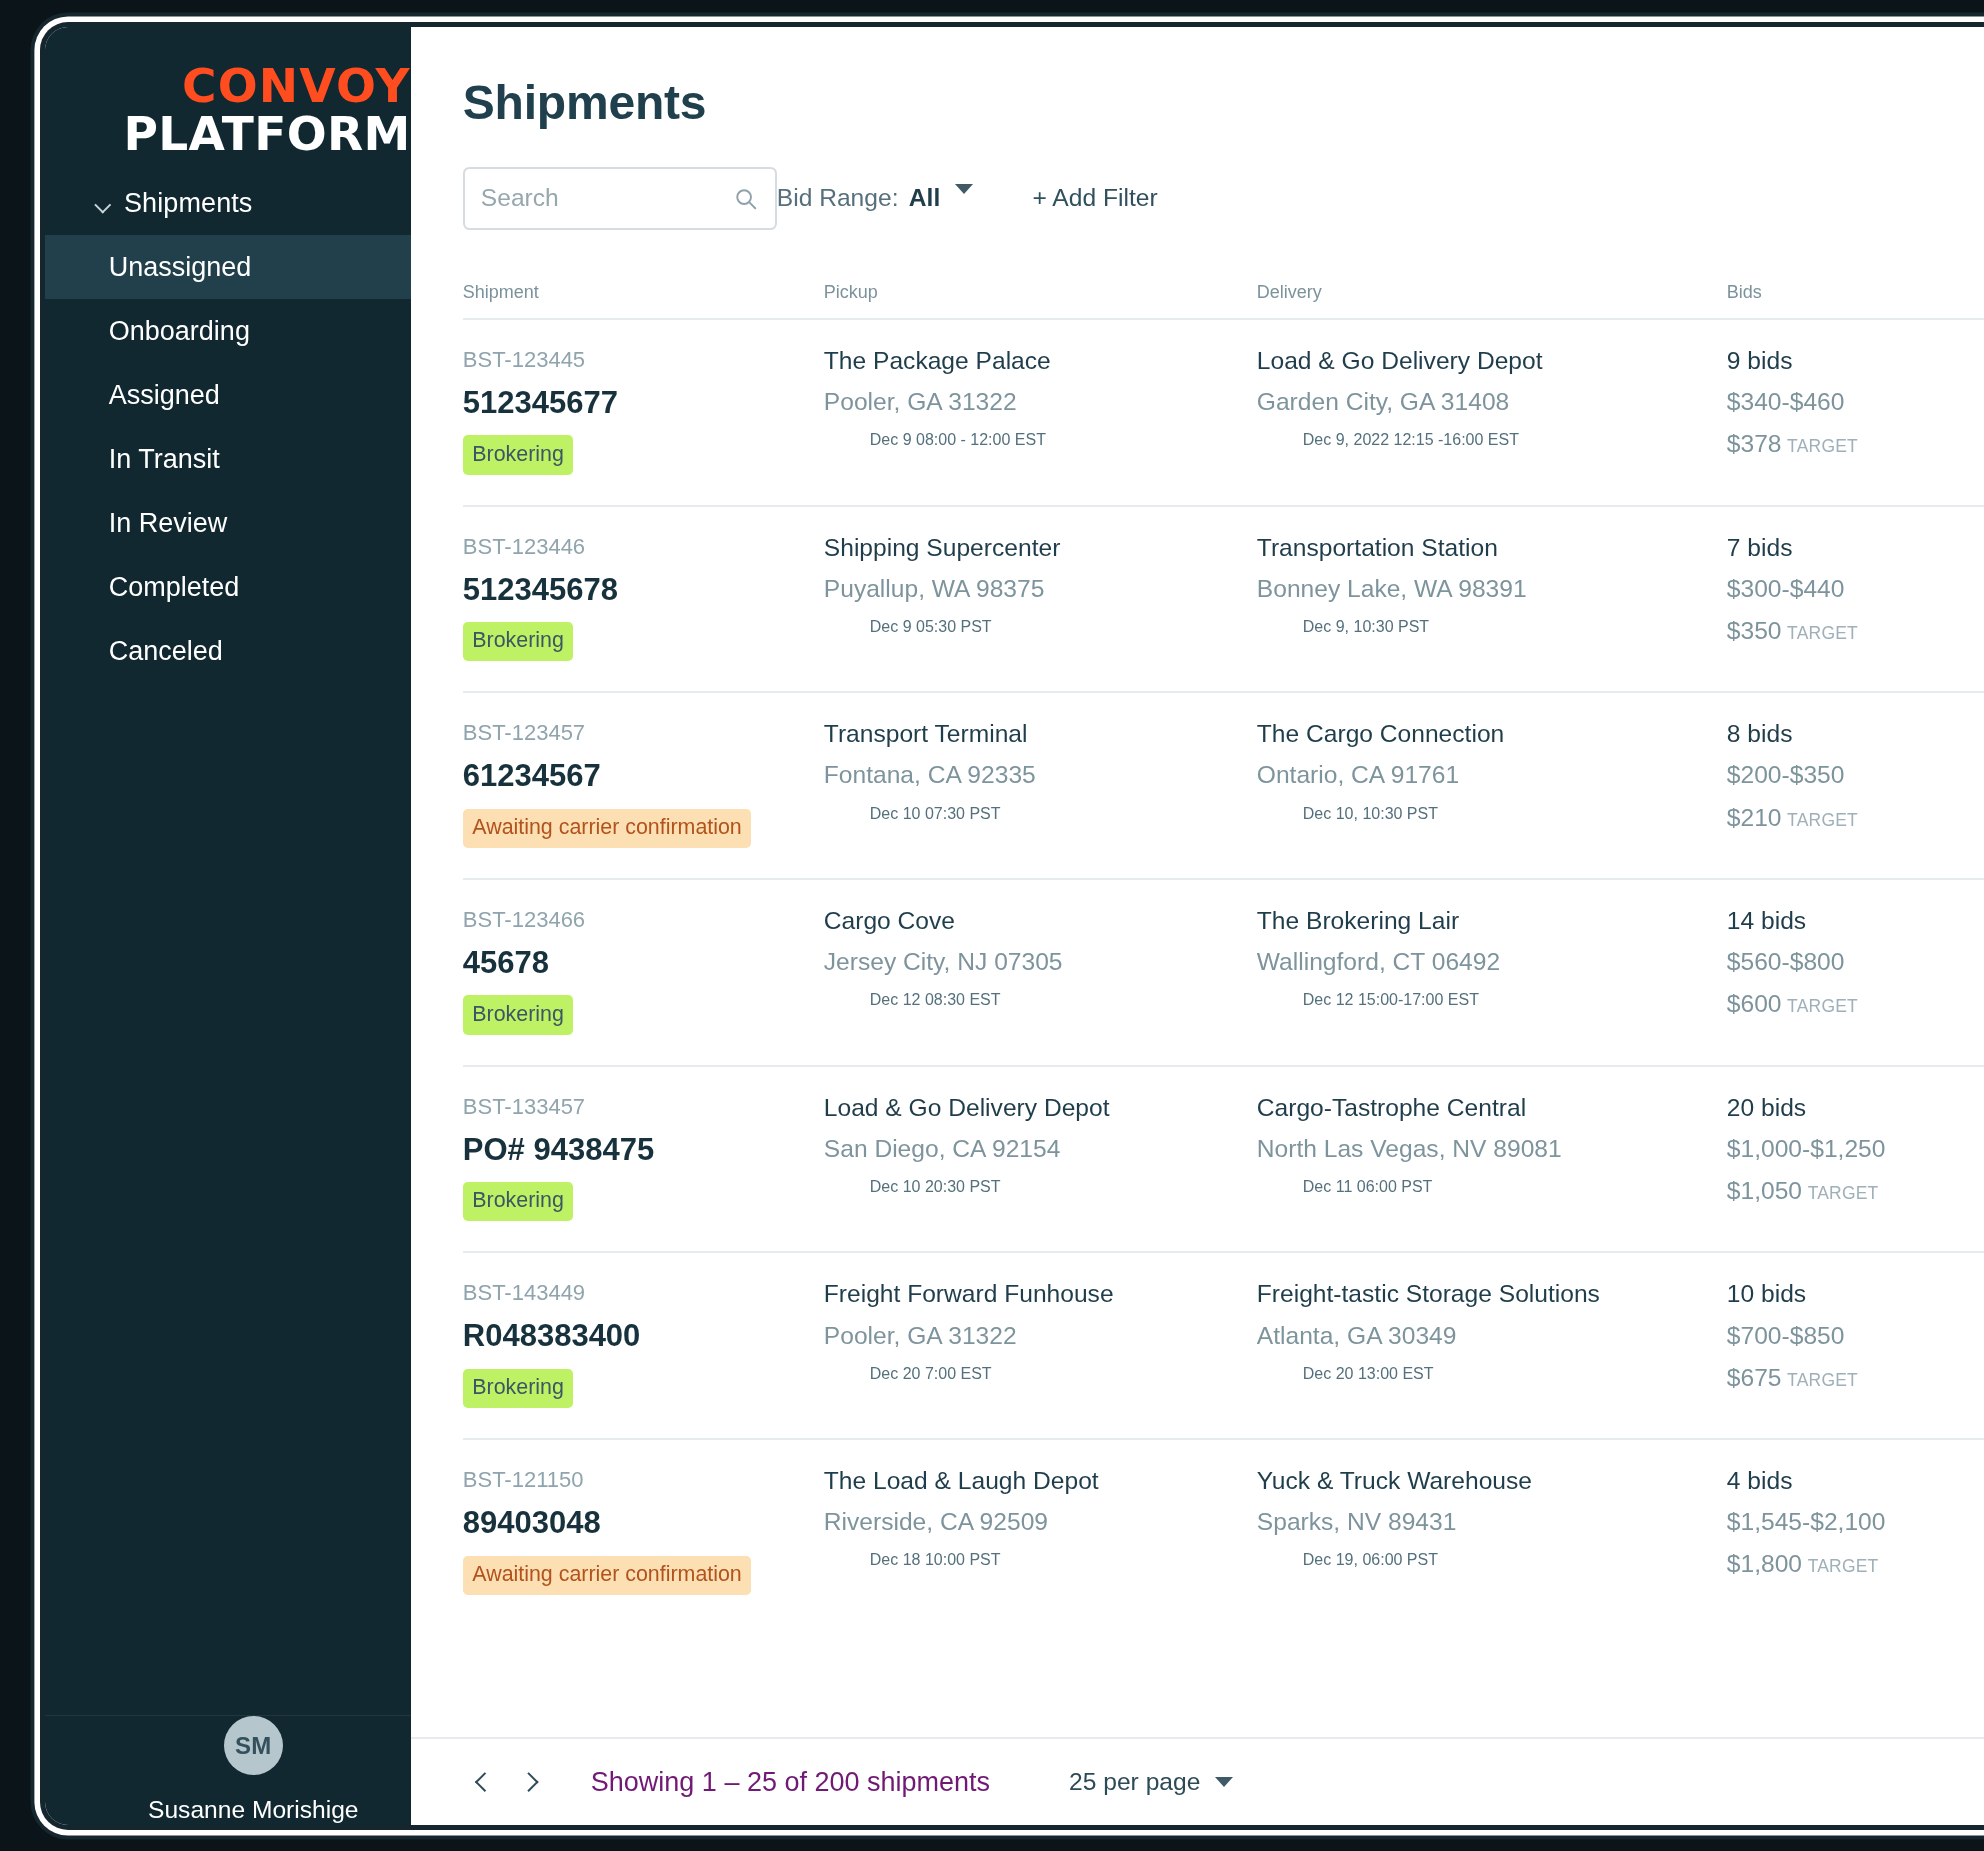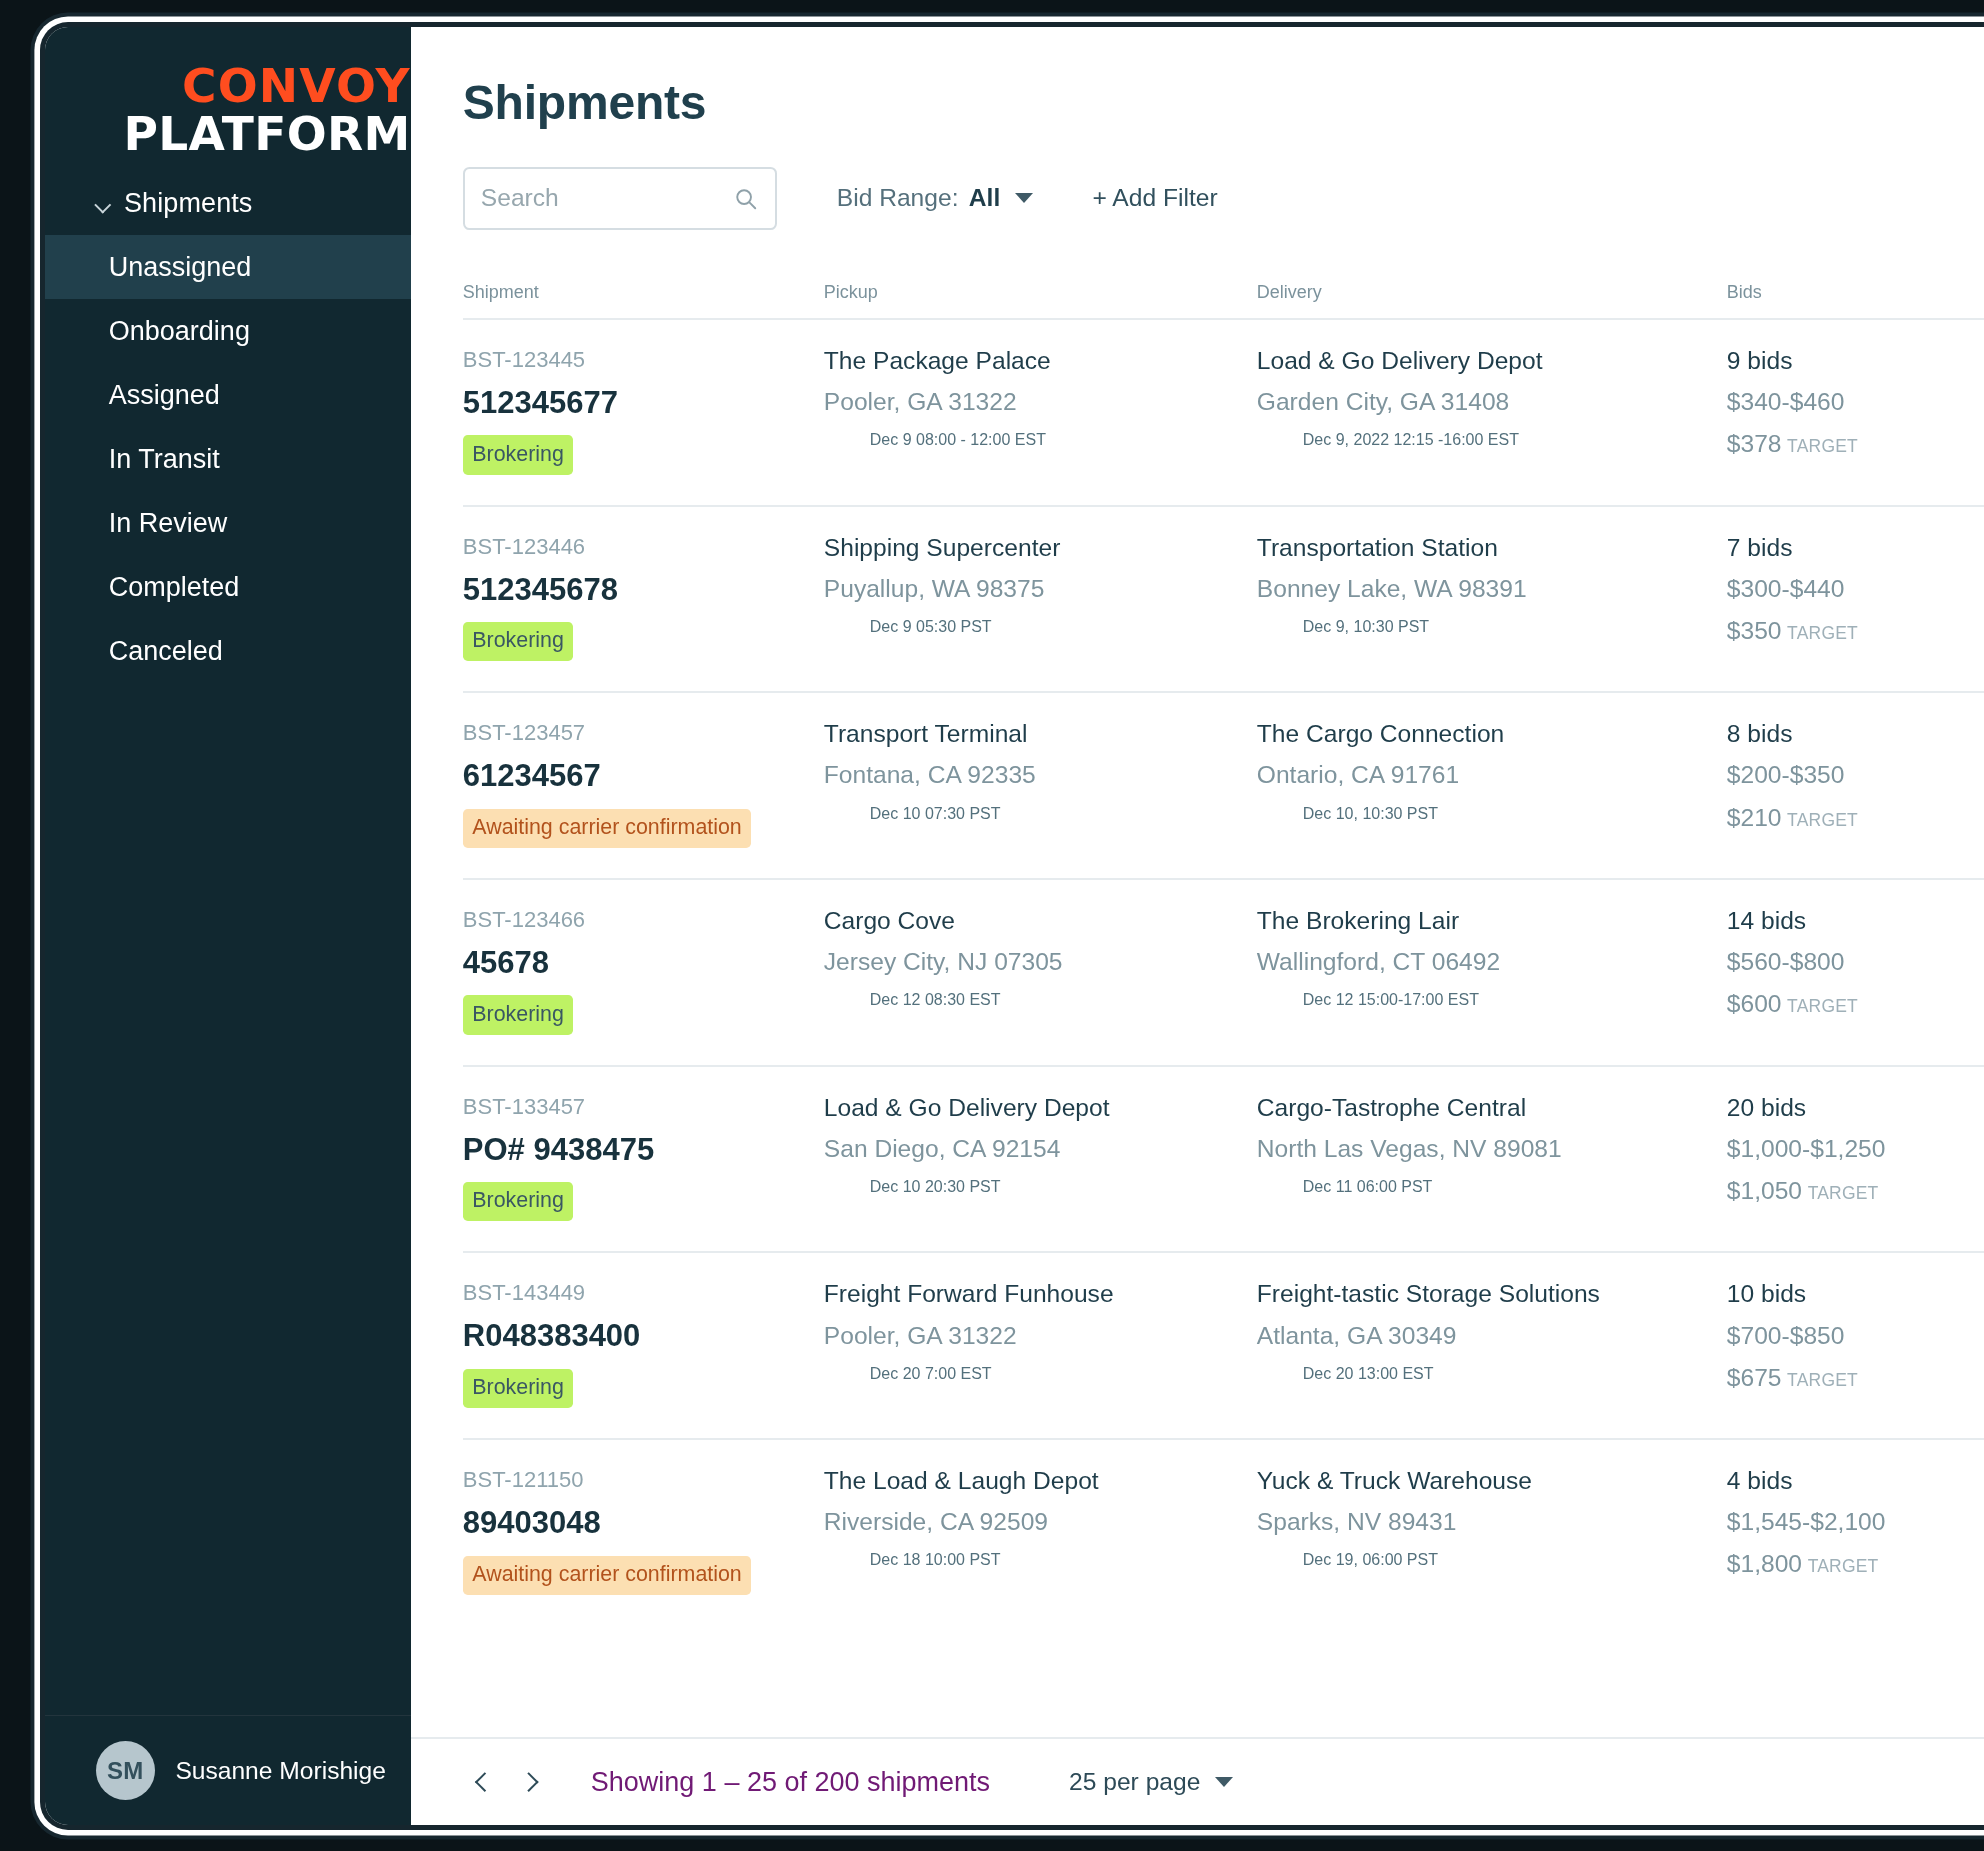--- a/index.html
+++ b/index.html
@@ -112,20 +112,21 @@
   .sidebar-spacer { flex: 1 1 auto; }
 
   .user-block {
     border-top: 1.6px solid #23353d;
     height: 110px;
     display: flex;
     align-items: center;
     padding-left: 51px;
     gap: 20.6px;
     cursor: pointer;
+    flex-direction: column;
   }
   .avatar {
     width: 59px; height: 59px;
     flex: 0 0 59px;
     border-radius: 50%;
     background: #b6c6cd;
     color: #33505c;
     font-size: 24px;
     font-weight: 600;
     display: flex;
@@ -173,23 +174,22 @@
     cursor: text;
   }
   .search-placeholder {
     flex: 1 1 auto;
     color: #97a7ae;
     font-size: 24.6px;
   }
   .search-icon { width: 25.4px; height: 25.4px; flex: 0 0 25.4px; }
 
   .filter-chip {
-    margin-left: 60px;
-    display: flex;
-    align-items: center;
+    display: flex;
+    align-items: flex-start;
     gap: 10.3px;
     cursor: pointer;
   }
   .filter-label { color: #55707c; font-size: 24.6px; }
   .filter-value { color: #1f3d4a; font-size: 24.6px; font-weight: 700; }
   .caret-down {
     width: 0; height: 0;
     border-left: 9.5px solid transparent;
     border-right: 9.5px solid transparent;
     border-top: 10.3px solid #3f5a66;

